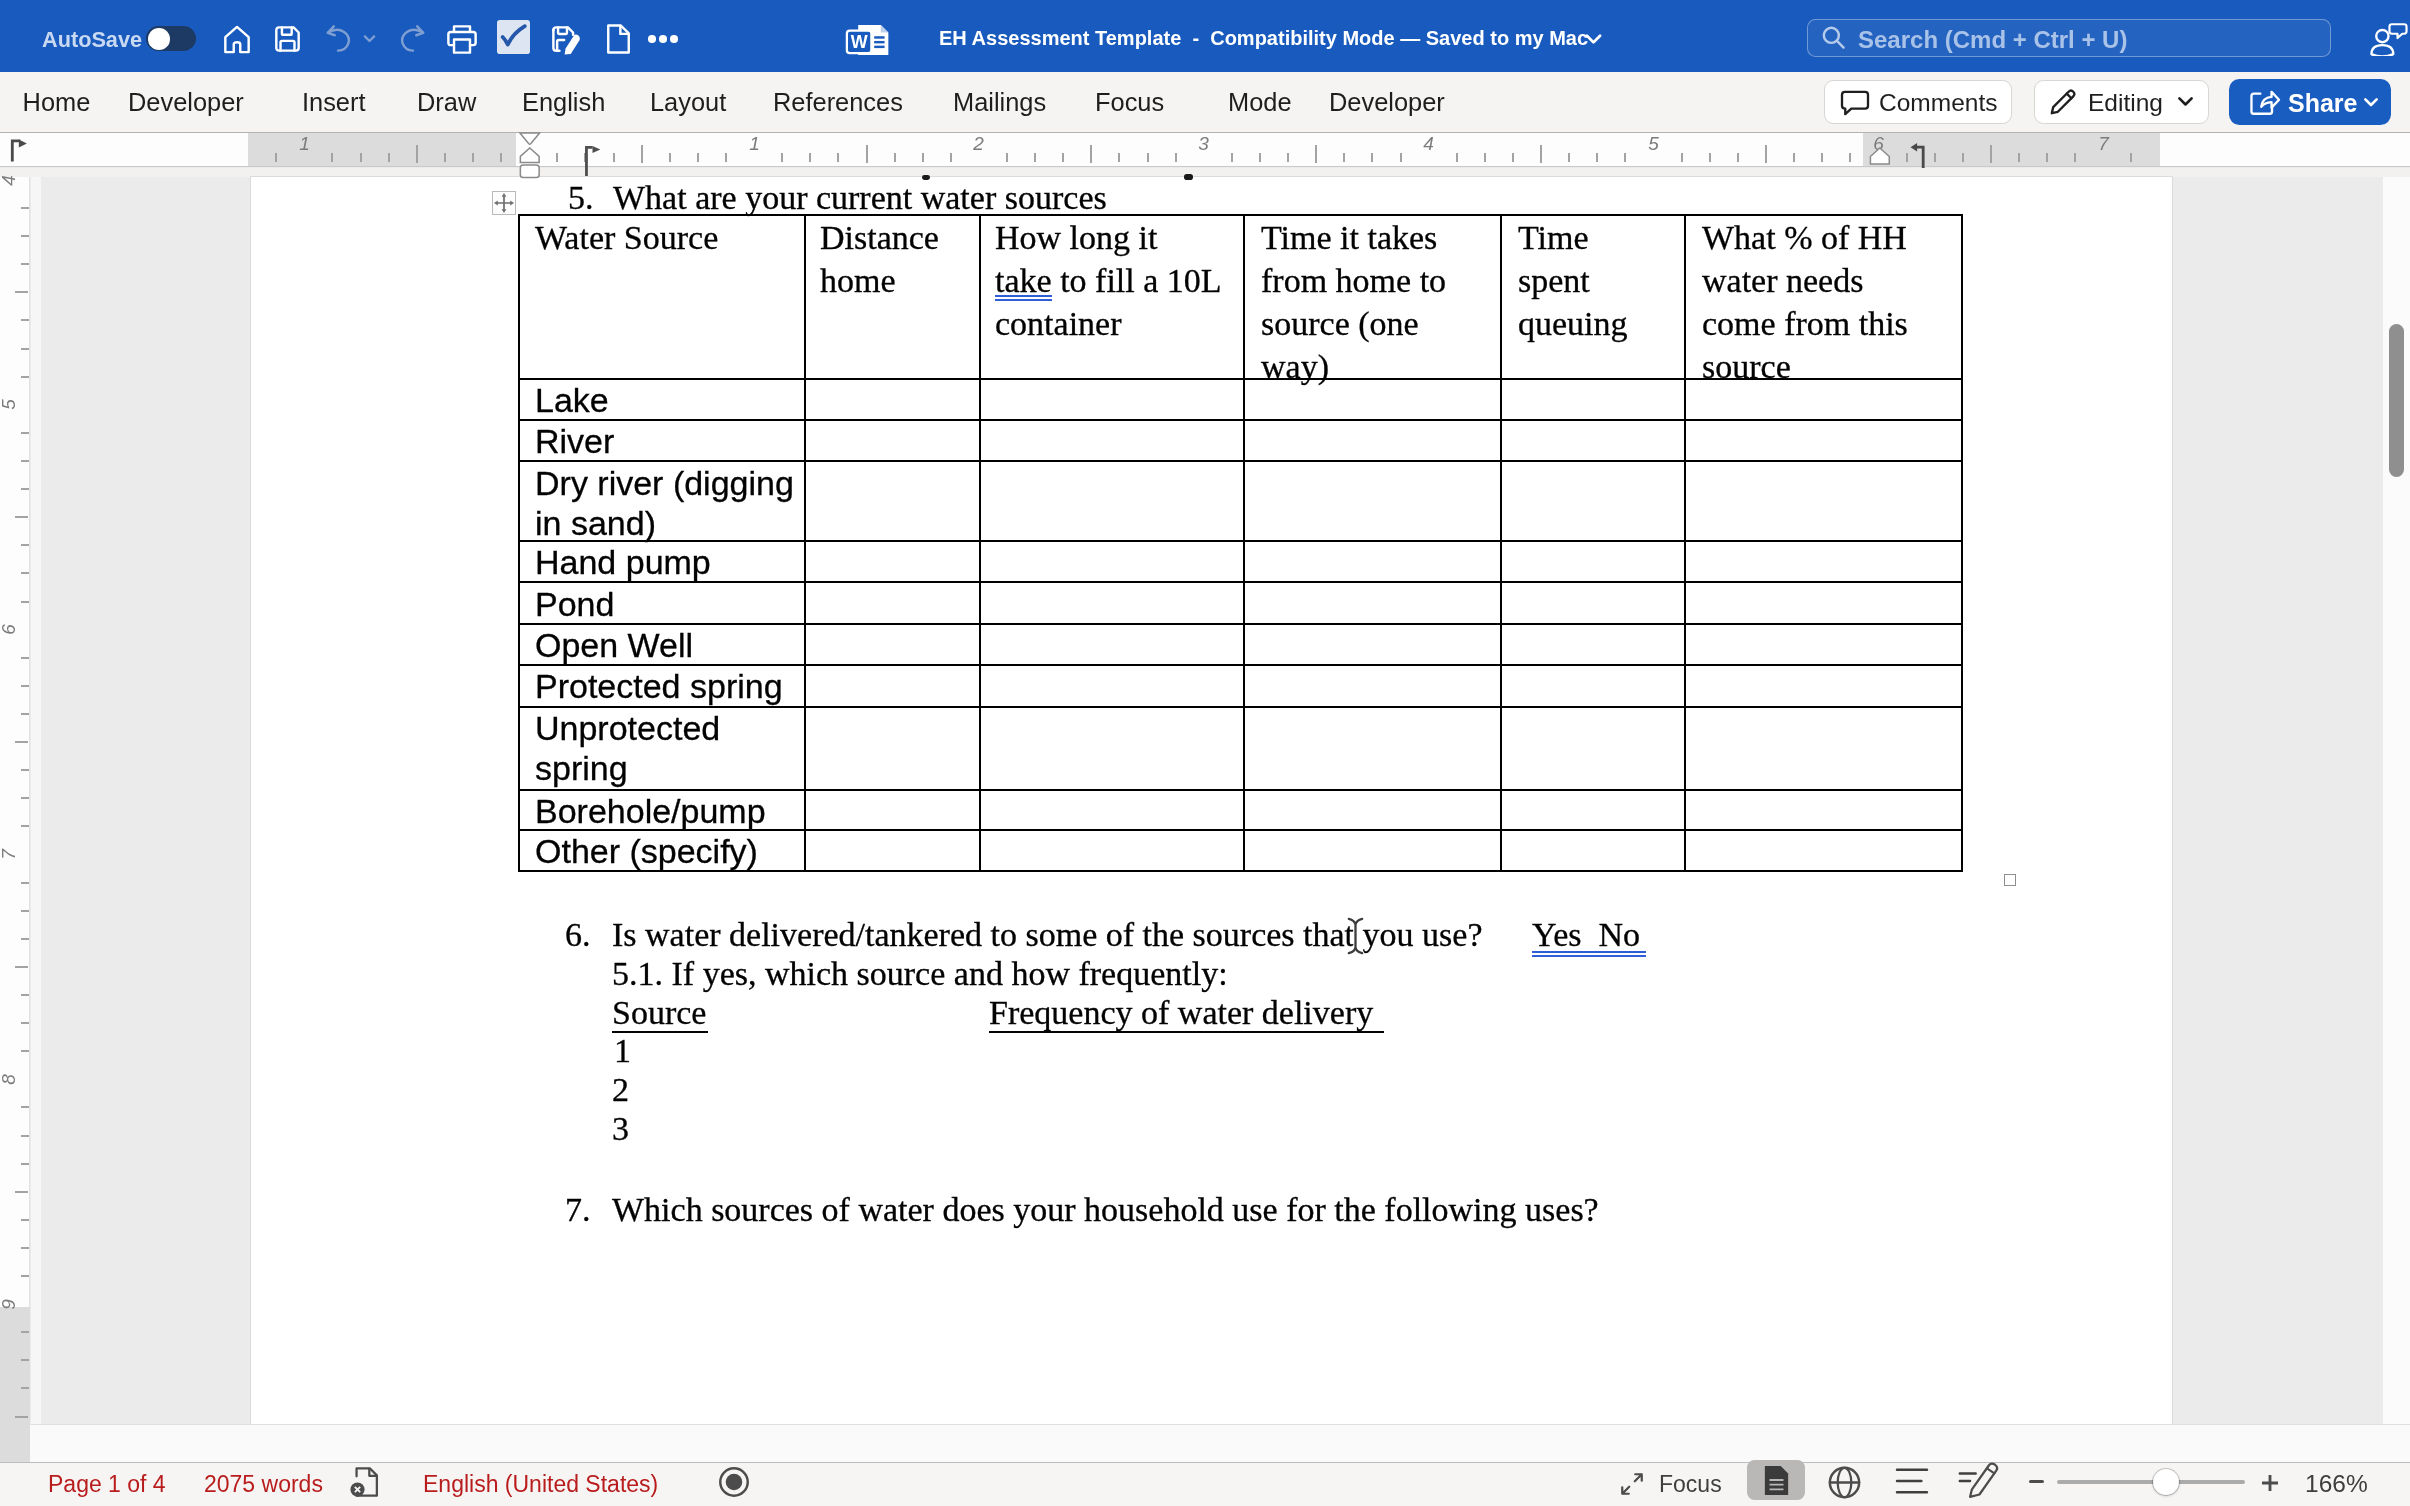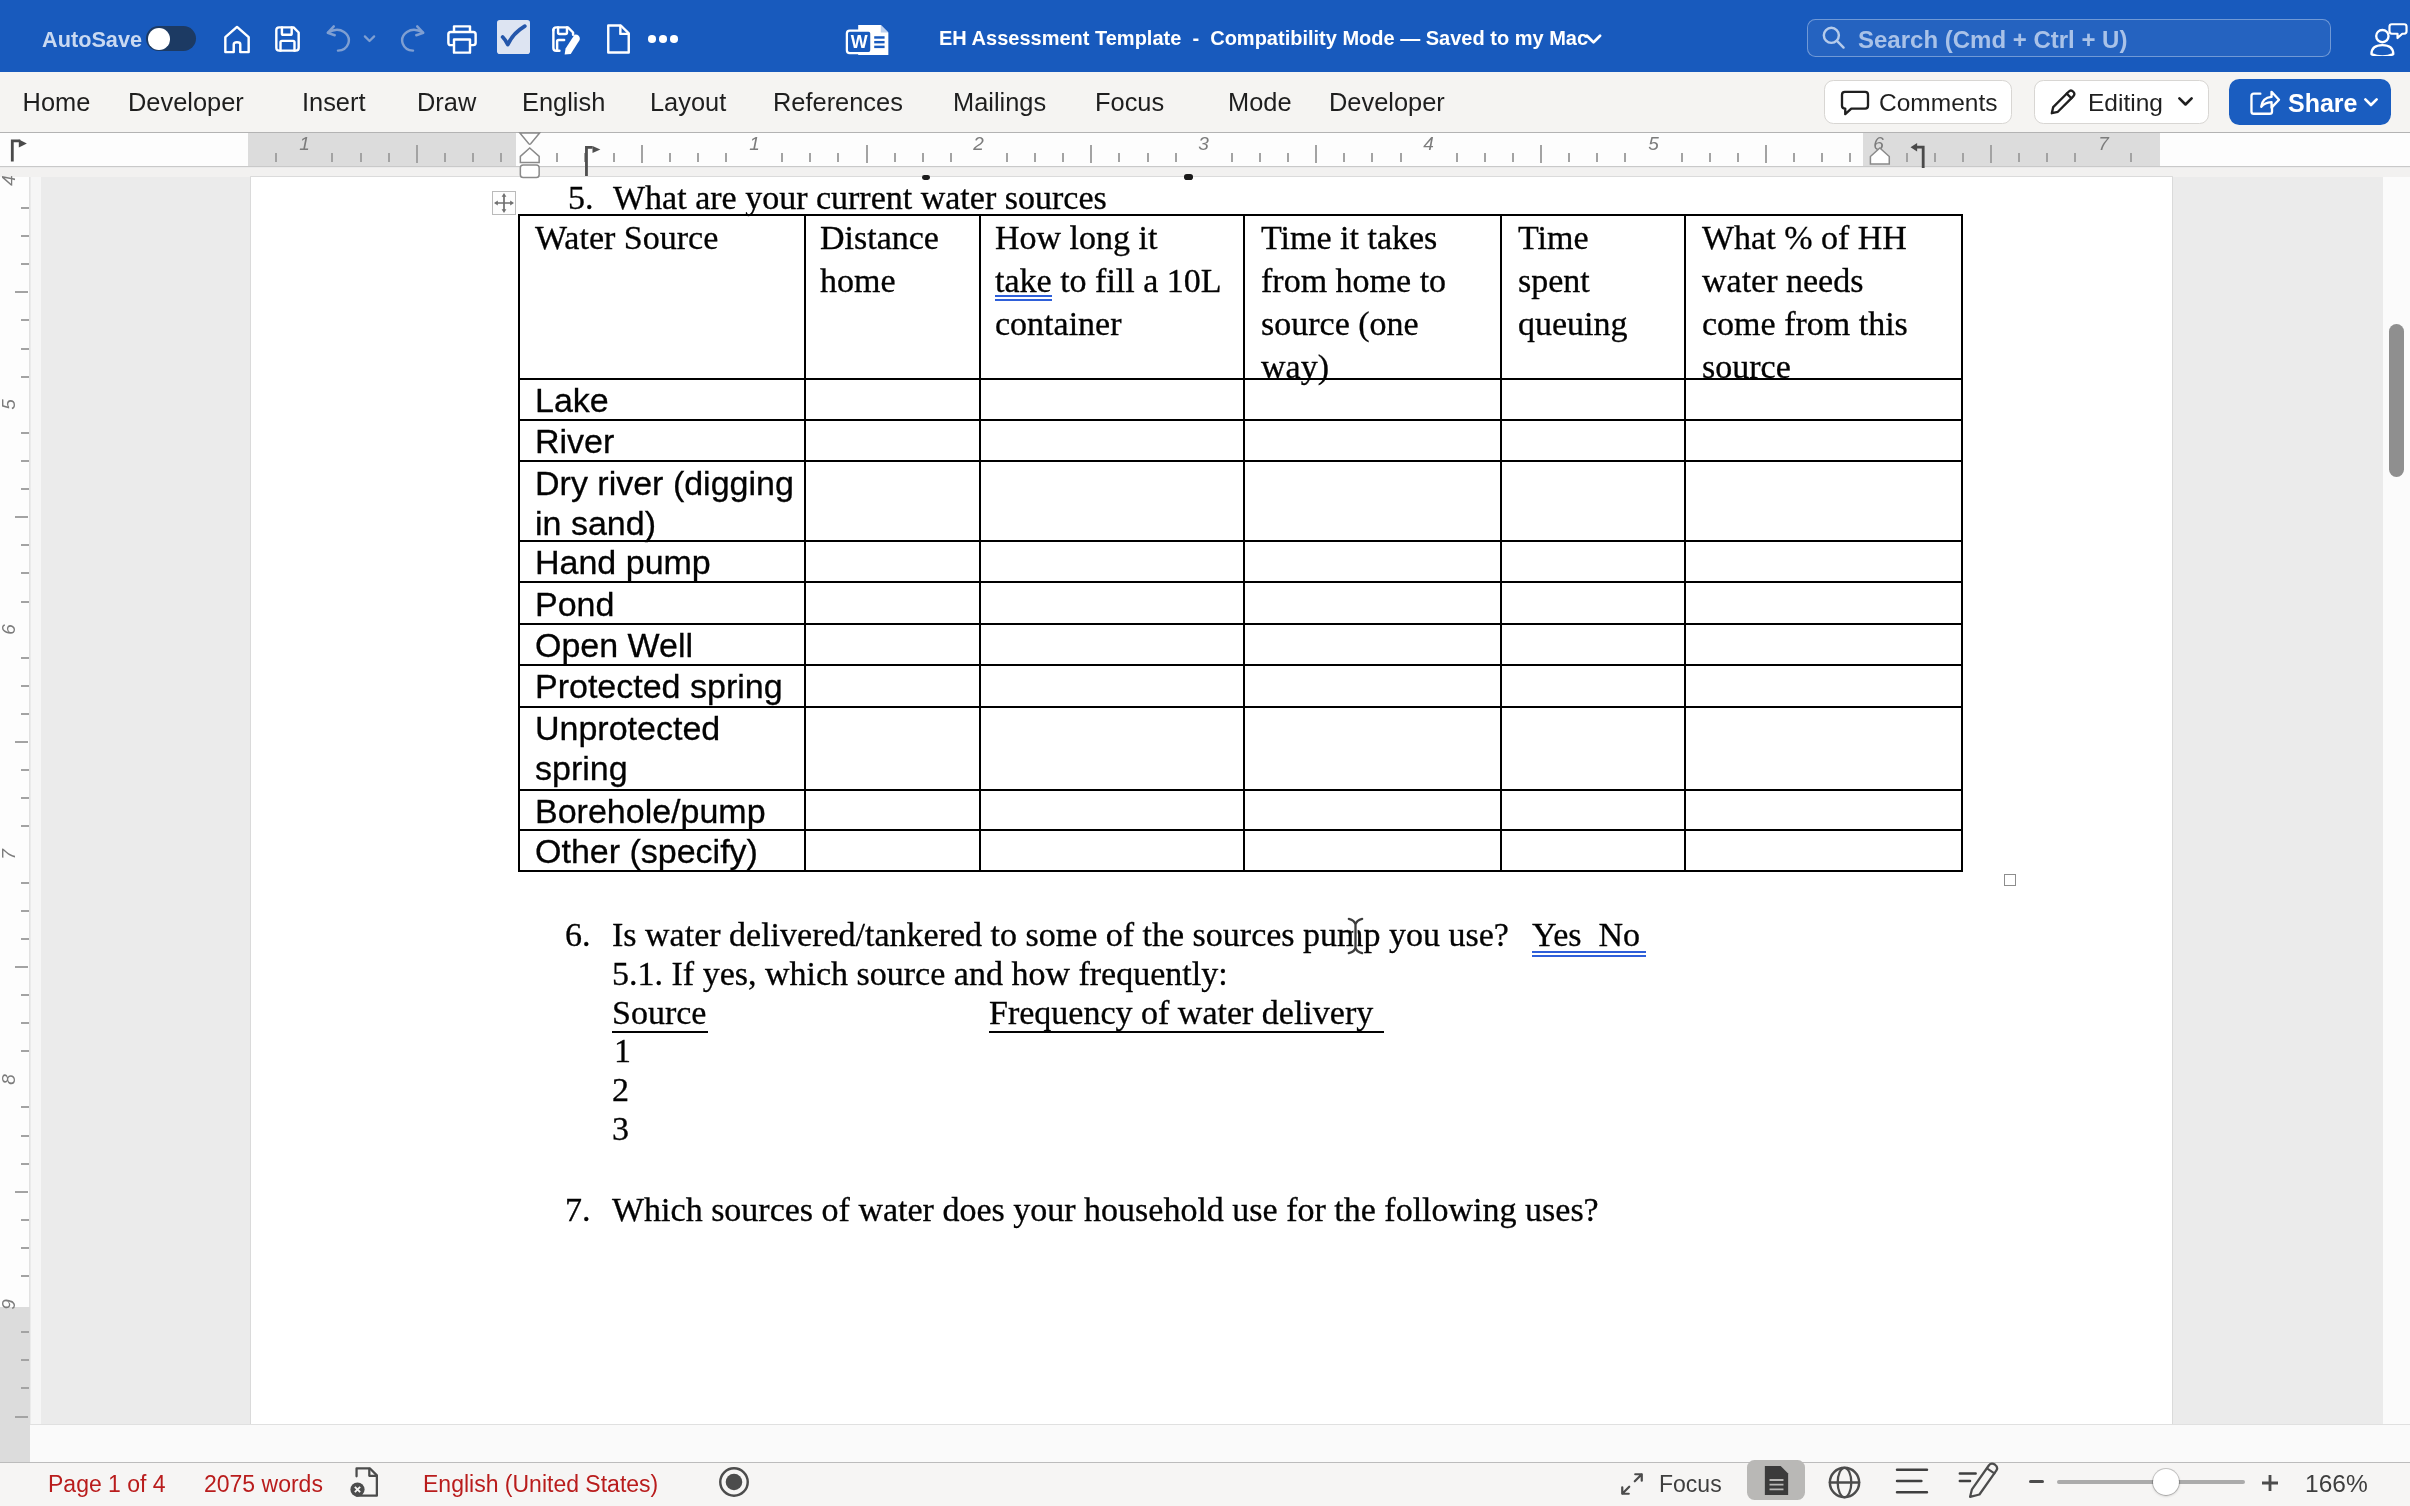--- a/index.html
+++ b/index.html
@@ -332,21 +332,21 @@
     </g>
     <g fill="#6f6f6f">
       <path d="M10.5 0 L13 4 H8 Z"></path>
       <path d="M10.5 21 L13 17 H8 Z"></path>
       <path d="M0 10.5 L4 8 V13 Z"></path>
       <path d="M21 10.5 L17 8 V13 Z"></path>
     </g>
   </svg>
 <span class="a" style="left:2004px;top:874px;width:12.2px;height:12.2px;background:#fff;border:1.9px solid #8d8d8d"></span>
 <div class="bl" style="left:565px;top:917px">6.</div>
-<div class="bl" style="left:612px;top:917px">Is water delivered/tankered to some of the sources pump you use?</div>
+<div class="bl" style="left:612px;top:917px">Is water delivered/tankered to some of the sources that you use?</div>
 <div class="bl" style="left:1532px;top:917px">Yes  No</div>
 <span class="a" style="left:1532px;top:951px;width:114px;height:1.5px;background:#2e5fd9"></span>
 <span class="a" style="left:1532px;top:955px;width:114px;height:1.5px;background:#2e5fd9"></span>
 <div class="bl" style="left:612px;top:956px">5.1. If yes, which source and how frequently:</div>
 <div class="bl" style="left:612px;top:995px">Source</div>
 <span class="a" style="left:612px;top:1031px;width:96px;height:2.4px;background:#030303"></span>
 <div class="bl" style="left:989px;top:995px">Frequency of water delivery</div>
 <span class="a" style="left:989px;top:1031px;width:395px;height:2.4px;background:#030303"></span>
 <div class="bl" style="left:614px;top:1033px">1</div>
 <div class="bl" style="left:612px;top:1072px">2</div>

